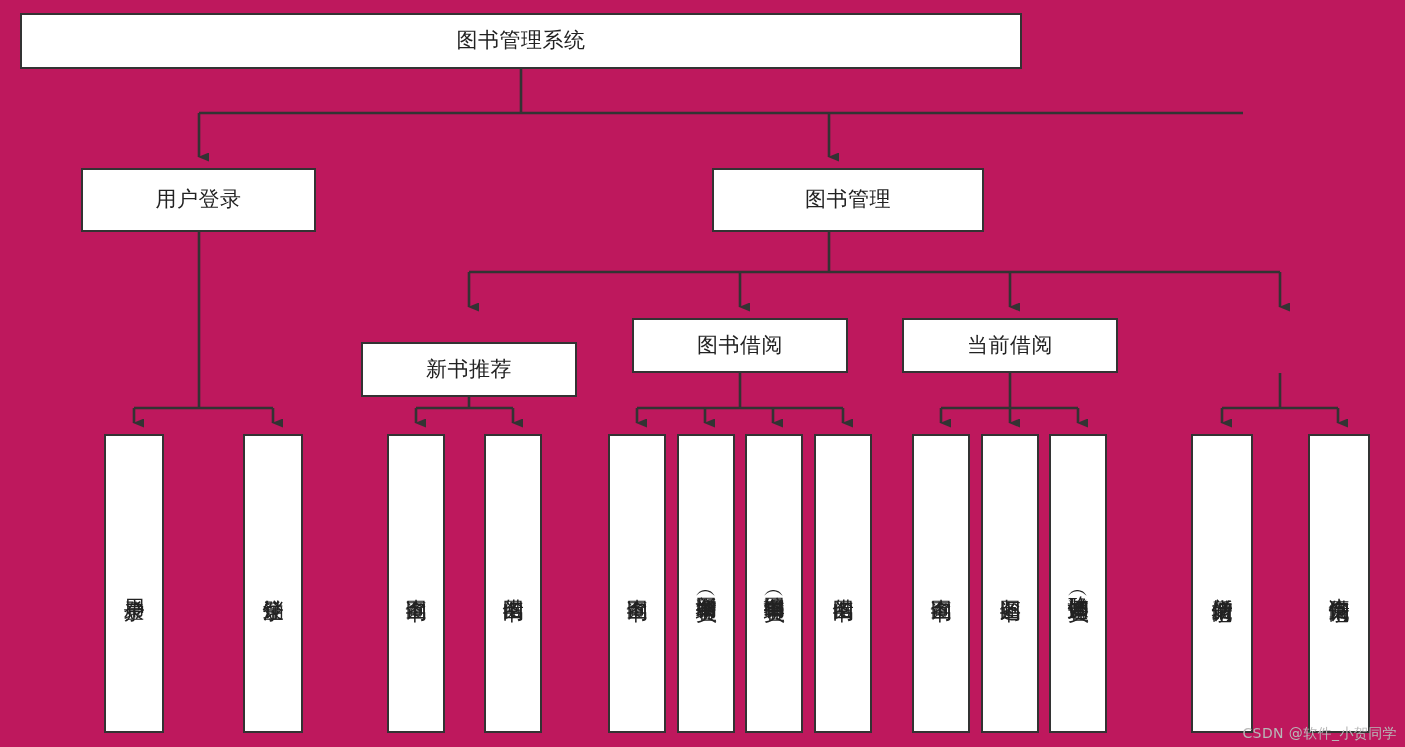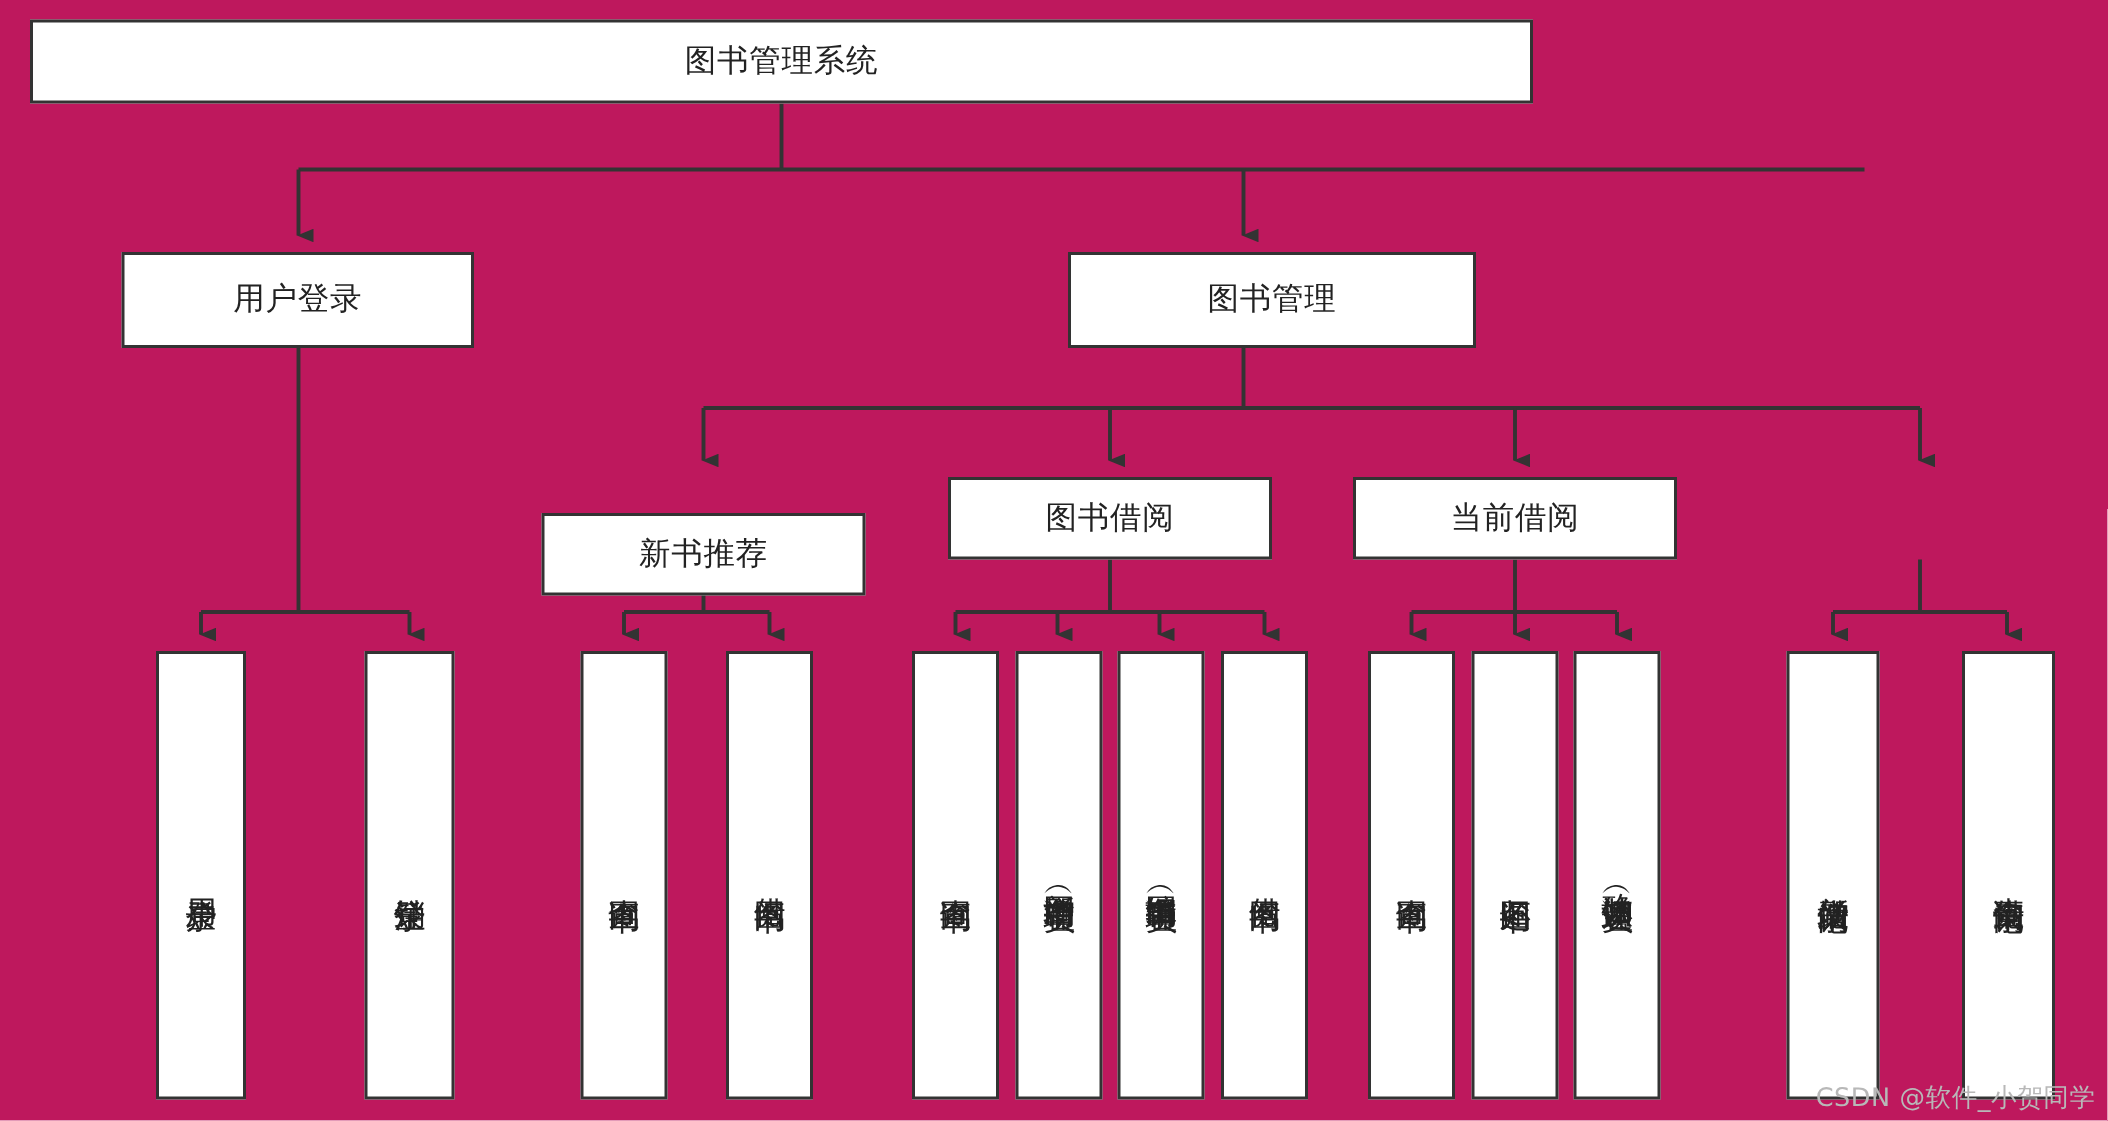--- a/index.html
+++ b/index.html
@@ -52,21 +52,21 @@
   }
   .node.v .vtext {
     writing-mode: vertical-rl;
     text-orientation: upright;
     display: block;
   }
   #watermark {
     position: absolute;
     right: 8px;
     bottom: 4px;
-    font-size: 17px;
+    font-size: 14px;
     color: #b8b8b8;
     font-family: "DejaVu Sans", "Liberation Sans", sans-serif;
     white-space: nowrap;
     letter-spacing: 0.4px;
   }
 </style>
 </head>
 <body>
 
 <div id="canvas">

